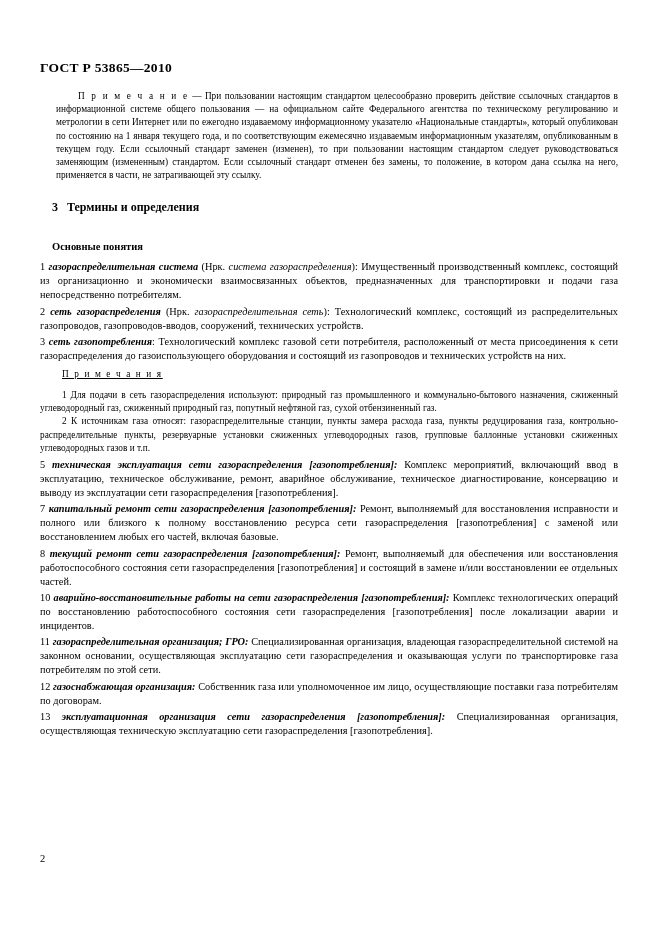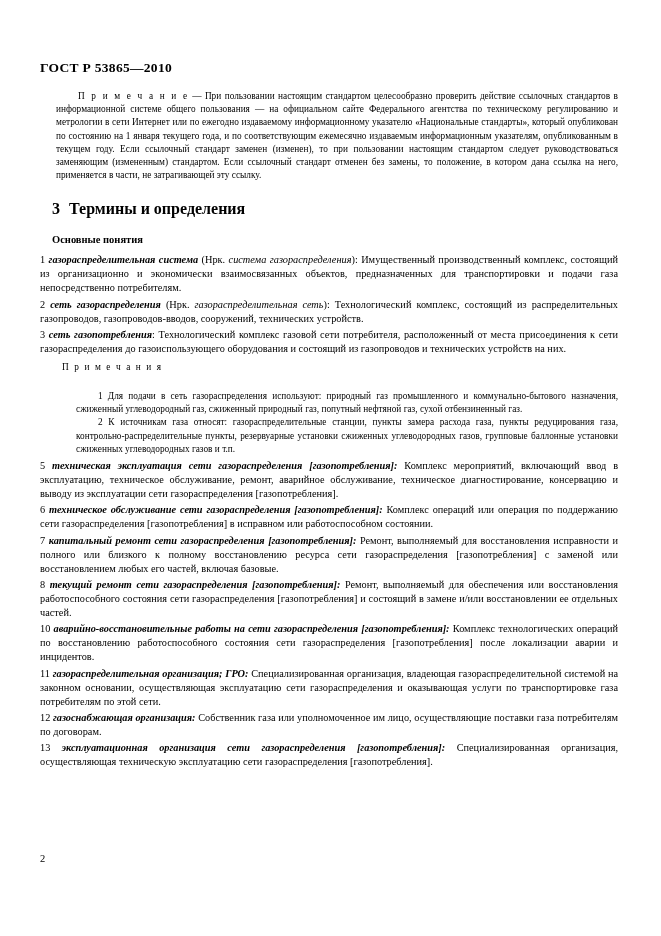--- a/index.html
+++ b/index.html
@@ -36,23 +36,23 @@
     line-height: 1.42;
     text-align: justify;
     text-indent: 22px;
     margin-bottom: 16px;
     margin-left: 16px;
   }
   .sp {
     letter-spacing: 1.6px;
   }
   .section-title {
-    font-size: 16px;
+    font-size: 12px;
     font-weight: bold;
-    margin: 18px 0 16px 12px;
+    margin: 18px 0 26px 12px;
   }
   .section-title .num {
     margin-right: 9px;
   }
   .subsection-title {
     font-size: 10.5px;
     font-weight: bold;
     margin: 0 0 8px 12px;
   }
   .term {
@@ -73,25 +73,25 @@
   }
   .sub-note {
     font-size: 9.3px;
     line-height: 1.42;
     text-align: justify;
     margin: 5px 0 3px 0;
   }
   .sub-note-title {
     margin-left: 22px;
     letter-spacing: 1.6px;
-    margin-bottom: 16px;
+    margin-bottom: 8px;
+    text-decoration: underline;
   }
   .sub-note-item {
     text-indent: 22px;
-    margin-left: 36px;
   }
   .folio {
     position: absolute;
     left: 40px;
     top: 853px;
     font-size: 10.5px;
   }
 </style>
 </head>
 <body>
@@ -132,24 +132,20 @@
       <div class="sub-note-title">П р и м е ч а н и я</div>
       <div class="sub-note-item">1 Для подачи в сеть газораспределения используют: природный газ промышленного и коммунально-бытового назначения, сжиженный углеводородный газ, сжиженный природный газ, попутный нефтяной газ, сухой отбензиненный газ.</div>
       <div class="sub-note-item">2 К источникам газа относят: газораспределительные станции, пункты замера расхода газа, пункты редуцирования газа, контрольно-распределительные пункты, резервуарные установки сжиженных углеводородных газов, групповые баллонные установки сжиженных углеводородных газов и т.п.</div>
     </div>
 
     <div class="term">
       <span class="tnum">5</span>
       <b>техническая эксплуатация сети газораспределения [газопотребления]:</b><span> </span><span>Комплекс мероприятий, включающий ввод в эксплуатацию, техническое обслуживание, ремонт, аварийное обслуживание, техническое диагностирование, консервацию и выводу из эксплуатации сети газораспределения [газопотребления].</span>
     </div>
 
-    <div class="term">
-      <span class="tnum">6</span>
-      <b>техническое обслуживание сети газораспределения [газопотребления]:</b><span> </span><span>Комплекс операций или операция по поддержанию сети газораспределения [газопотребления] в исправном или работоспособном состоянии.</span>
-    </div>
 
     <div class="term">
       <span class="tnum">7</span>
       <b>капитальный ремонт сети газораспределения [газопотребления]:</b><span> </span><span>Ремонт, выполняемый для восстановления исправности и полного или близкого к полному восстановлению ресурса сети газораспределения [газопотребления] с заменой или восстановлением любых его частей, включая базовые.</span>
     </div>
 
     <div class="term">
       <span class="tnum">8</span>
       <b>текущий ремонт сети газораспределения [газопотребления]:</b><span> </span><span>Ремонт, выполняемый для обеспечения или восстановления работоспособного состояния сети газораспределения [газопотребления] и состоящий в замене и/или восстановлении ее отдельных частей.</span>
     </div>

